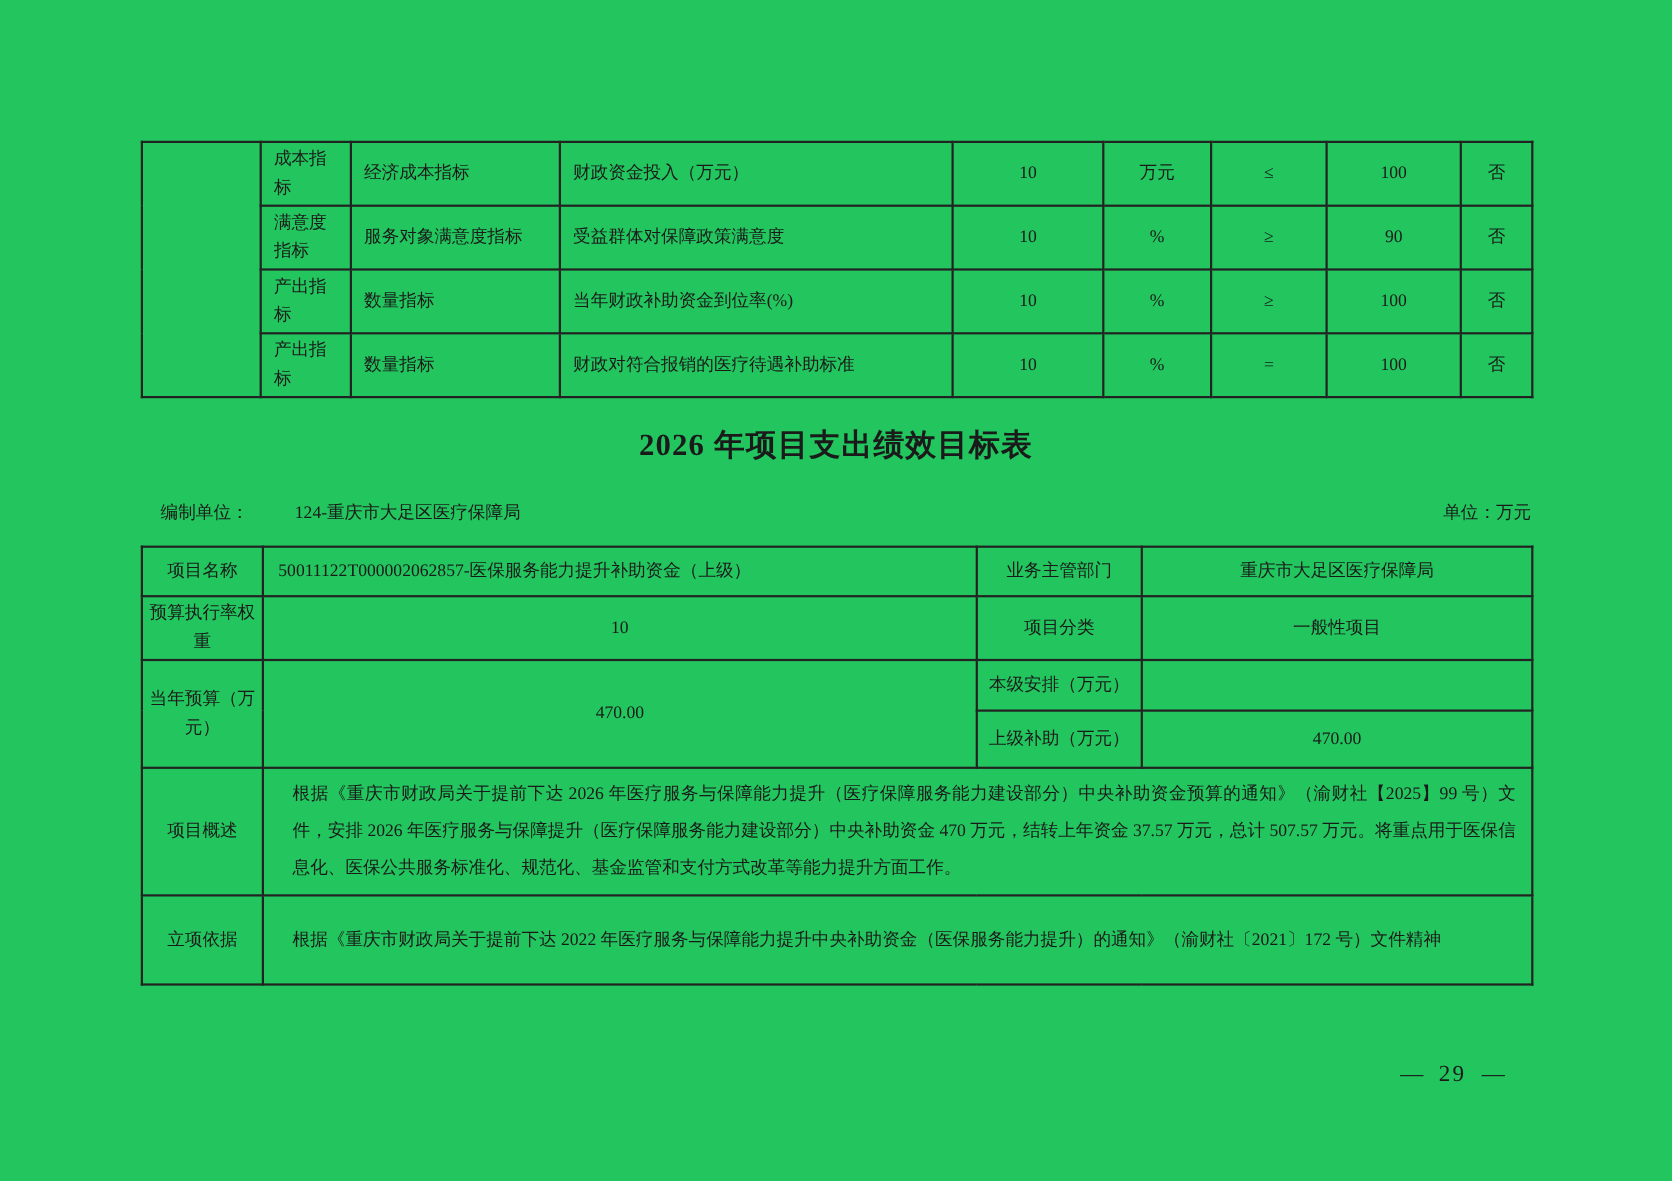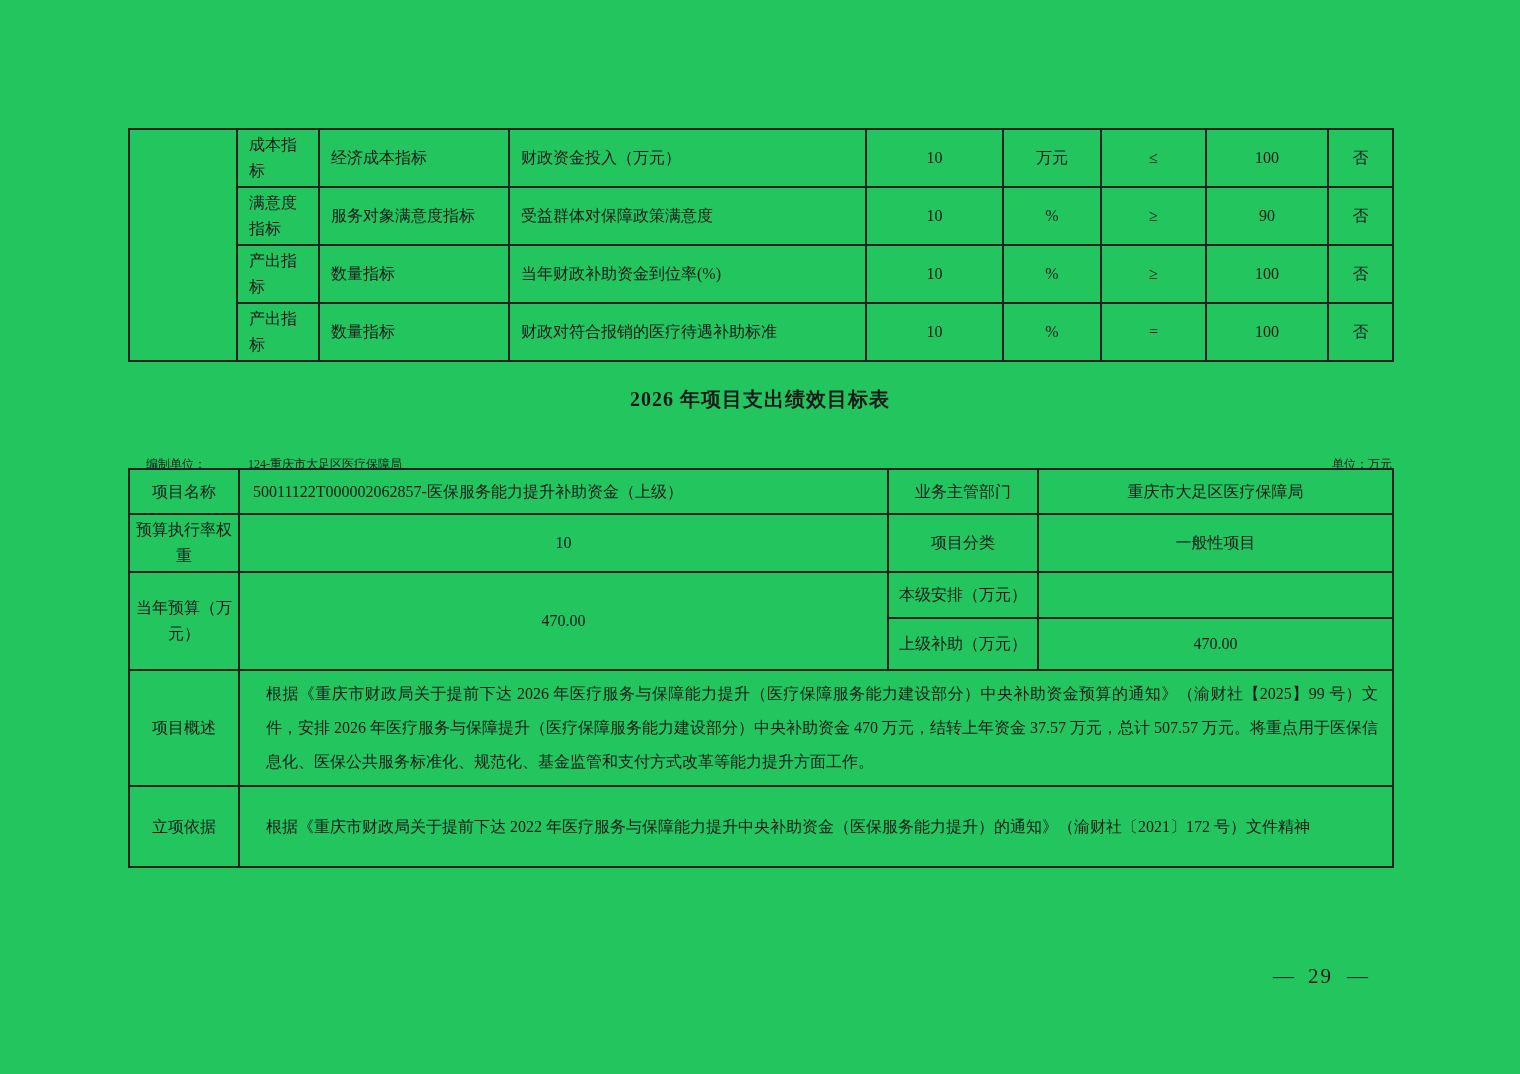--- a/index.html
+++ b/index.html
@@ -47,44 +47,44 @@
   }
   .indicator-table tr { height: 57px; }
 
   
   .doc-title {
     position: absolute;
     left: 0;
     top: 386px;
     width: 100%;
     text-align: center;
-    font-size: 20px;
+    font-size: 28px;
     font-weight: bold;
     letter-spacing: 1px;
   }
 
   
   .meta-row {
     position: absolute;
     left: 128px;
     top: 456px;
     width: 1264px;
     display: flex;
     justify-content: space-between;
     align-items: baseline;
-    font-size: 12px;
+    font-size: 16px;
   }
   .meta-left { display: flex; align-items: baseline; padding-left: 18px; }
   .meta-left .meta-label { margin-right: 42px; }
 
   
   .project-table-wrap {
     position: absolute;
     left: 128px;
-    top: 468px;
+    top: 496px;
   }
   .project-table { width: 1264px; }
   .project-table td.p-label {
     text-align: center;
     padding: 2px 6px;
   }
   .project-table td.p-value-left {
     text-align: left;
     padding: 2px 25px 2px 13px;
   }

